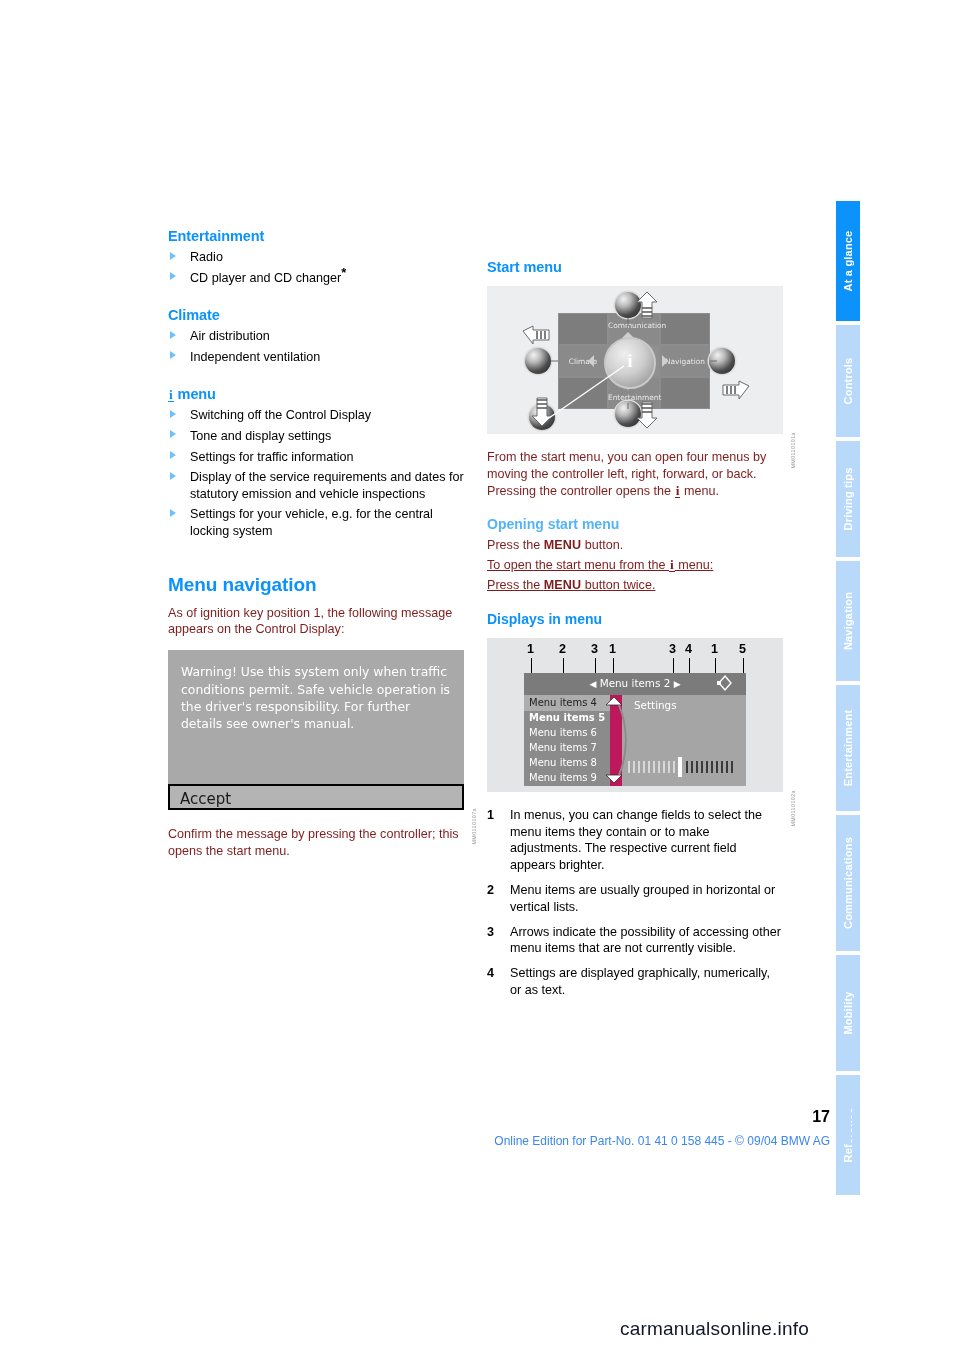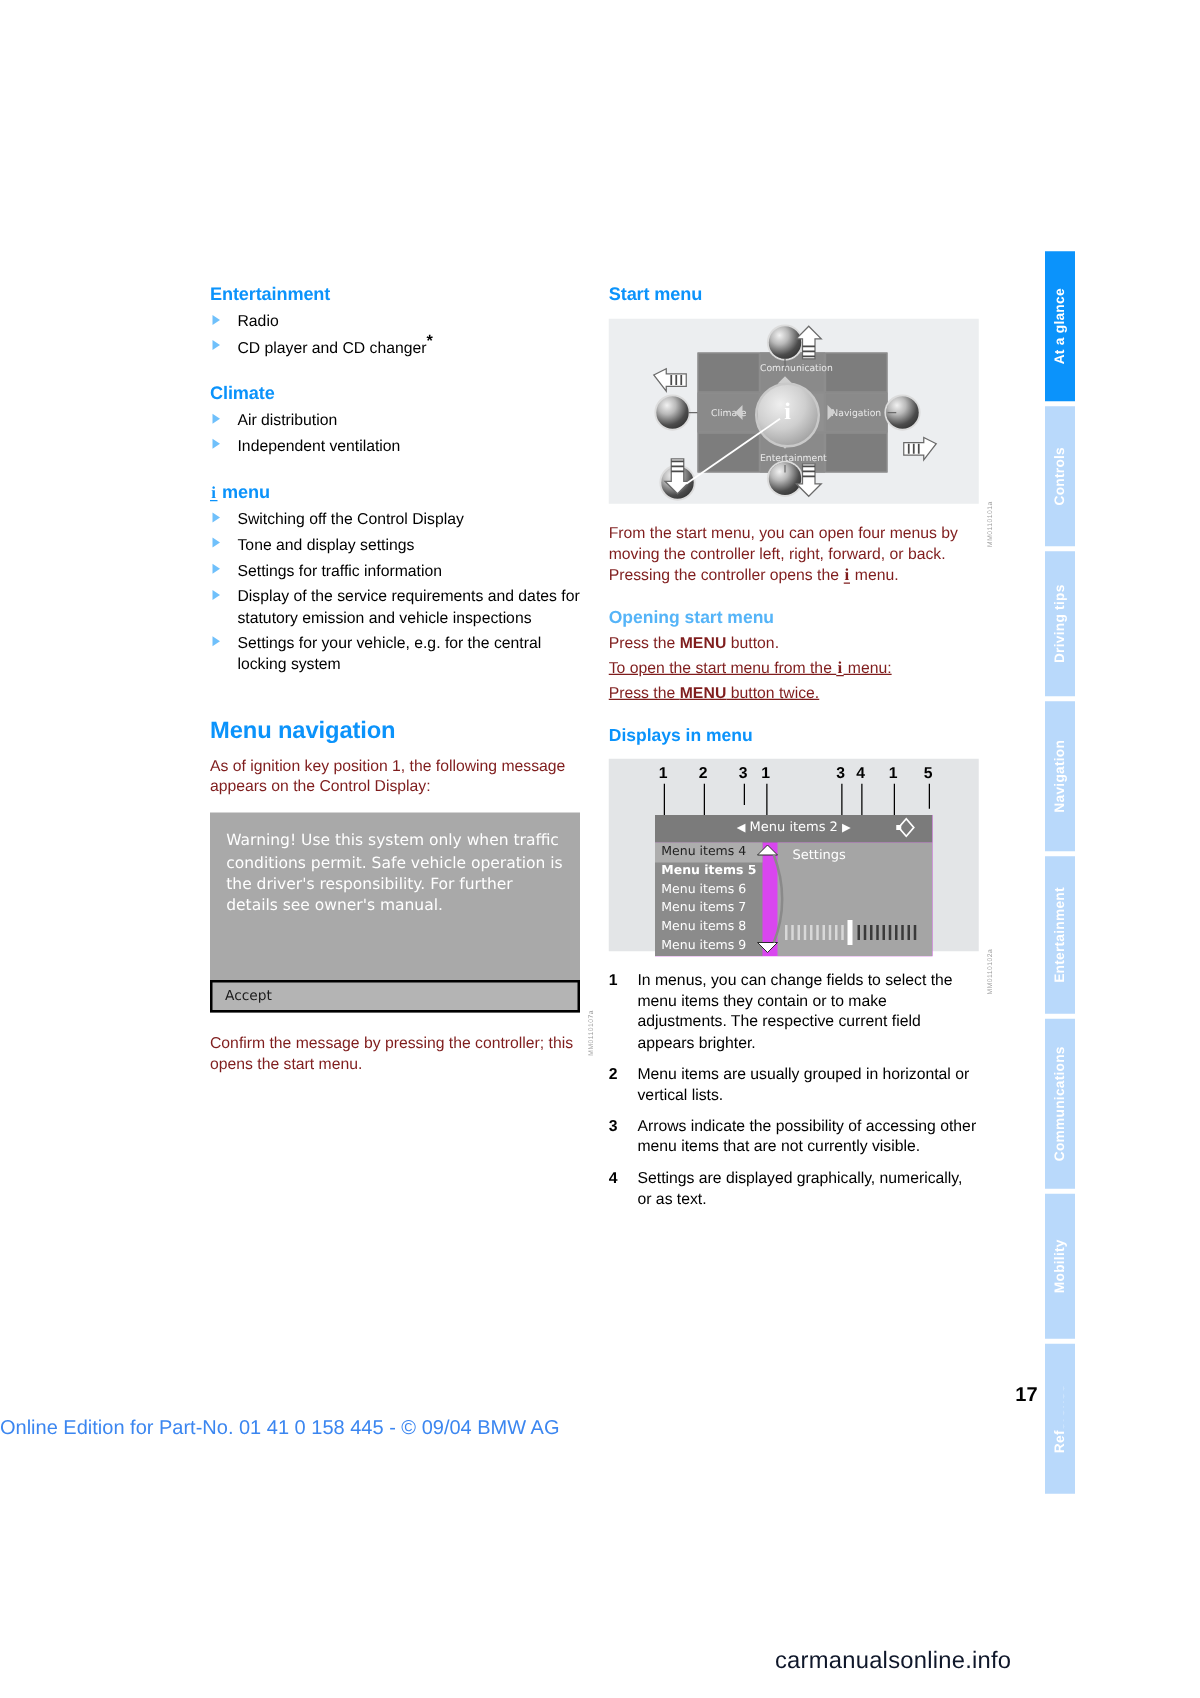--- a/index.html
+++ b/index.html
@@ -30,21 +30,21 @@
     position:absolute;
     left:50%;top:50%;
     transform:translate(-50%,-50%) rotate(-90deg);
     white-space:nowrap;
     transform-origin:center center;
   }
 
   
   .col{position:absolute;top:228px;width:296px;}
   .col-left{left:168px;}
-  .col-right{left:487px;}
+  .col-right{left:487px;margin-top:31px;}
 
   h2.sec{
     color:#0b93fb;
     font-size:14.5px;
     font-weight:bold;
     margin:0 0 5px 0;
     letter-spacing:-0.1px;
   }
   h2.sec.big{
     font-size:19px;
@@ -122,21 +122,21 @@
     position:absolute;left:13px;top:13px;right:12px;
     color:#ffffff;font-size:12.4px;line-height:17.4px;
     font-family:"DejaVu Sans", sans-serif;
   }
   .warn-accept{
     position:absolute;left:0;right:0;bottom:0;height:26px;
     background:#b4b4b4;border:2px solid #000;box-sizing:border-box;
   }
   .warn-accept span{
     position:absolute;left:10px;top:4px;
-    color:#1a1a1a;font-size:11px;
+    color:#1a1a1a;font-size:15px;
     font-family:"DejaVu Sans", sans-serif;
   }
 
   
   .fig-start{width:296px;height:148px;background:#eceef0;}
   .sm-grid{
     position:absolute;left:71px;top:27px;width:152px;height:96px;
     background:#7d7d7d;
   }
   .sm-cell{position:absolute;box-sizing:border-box;border:1px solid #8d8d8d;}
@@ -157,22 +157,22 @@
   }
   .knob{
     position:absolute;width:26px;height:26px;border-radius:50%;
     background:radial-gradient(circle at 33% 28%, #f2f2f2 0%, #b9b9b9 28%, #4c4c4c 62%, #1e1e1e 100%);
     box-shadow:0 0 0 1.5px #dcdcdc;
   }
 
   
   .fig-disp{width:296px;height:154px;background:#e3e5e7;}
   .dm-screen{
-    position:absolute;left:37px;top:45px;width:222px;height:113px;
-    background:#d946ef;overflow:hidden;
+    position:absolute;left:37px;top:35px;width:222px;height:113px;
+    background:#be185d;overflow:hidden;
   }
   .dm-header{
     position:absolute;left:0;top:0;width:100%;height:22px;background:#7b7b7b;
   }
   .dm-header-title{
     position:absolute;left:0;right:0;top:4px;text-align:center;
     color:#ffffff;font-size:10.4px;font-family:"DejaVu Sans", sans-serif;
     white-space:nowrap;
   }
   .dm-left{
@@ -194,22 +194,22 @@
   .dm-callout{position:absolute;font-size:12.6px;font-weight:bold;color:#000;}
   .dm-leader{position:absolute;width:1.4px;background:#000;}
 
   
   .pagenum{
     position:absolute;left:790px;top:1108px;width:40px;text-align:right;
     font-size:16px;font-weight:bold;color:#000;
   }
   .pagebar{position:absolute;left:841px;top:1104px;width:10px;height:40px;background:#b9d9fb;}
   .footer{
-    position:absolute;left:0;top:1134px;width:830px;text-align:left;
-    color:#3b86f0;font-size:16px;
+    position:absolute;left:0;top:1134px;width:830px;text-align:right;
+    color:#3b86f0;font-size:12px;
   }
   .watermark{
     position:absolute;left:620px;top:1318px;
     color:#0f172a;font-size:19px;letter-spacing:.2px;
   }
 </style>
 </head>
 <body>
 
 <div class="page">

